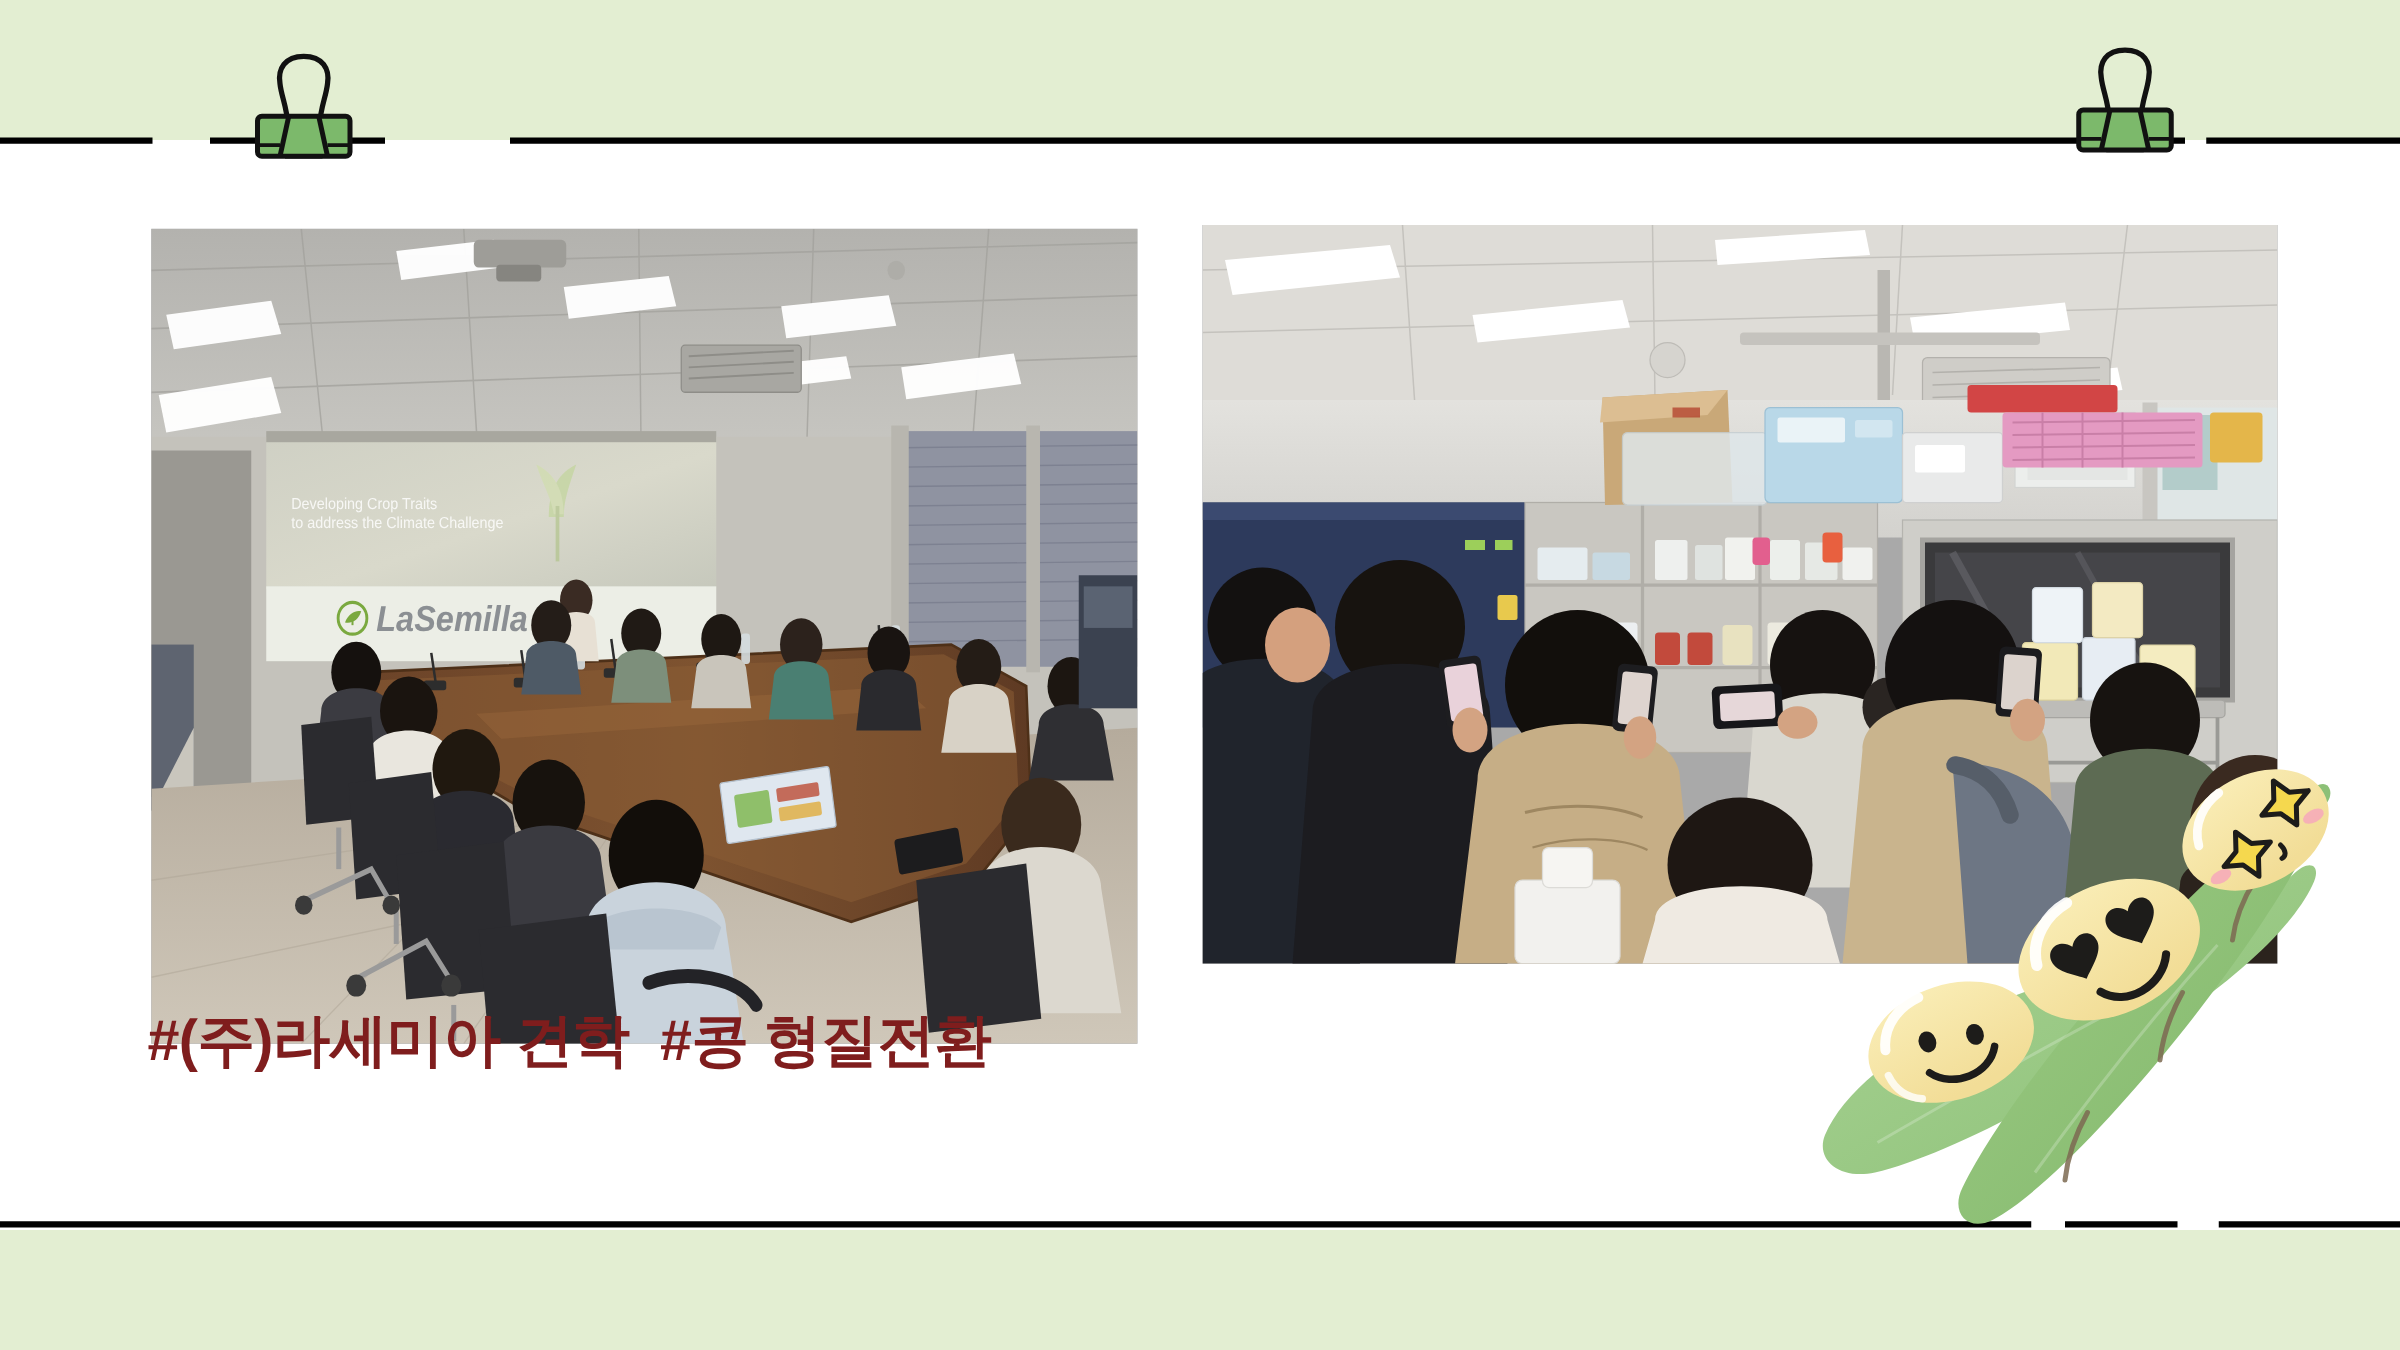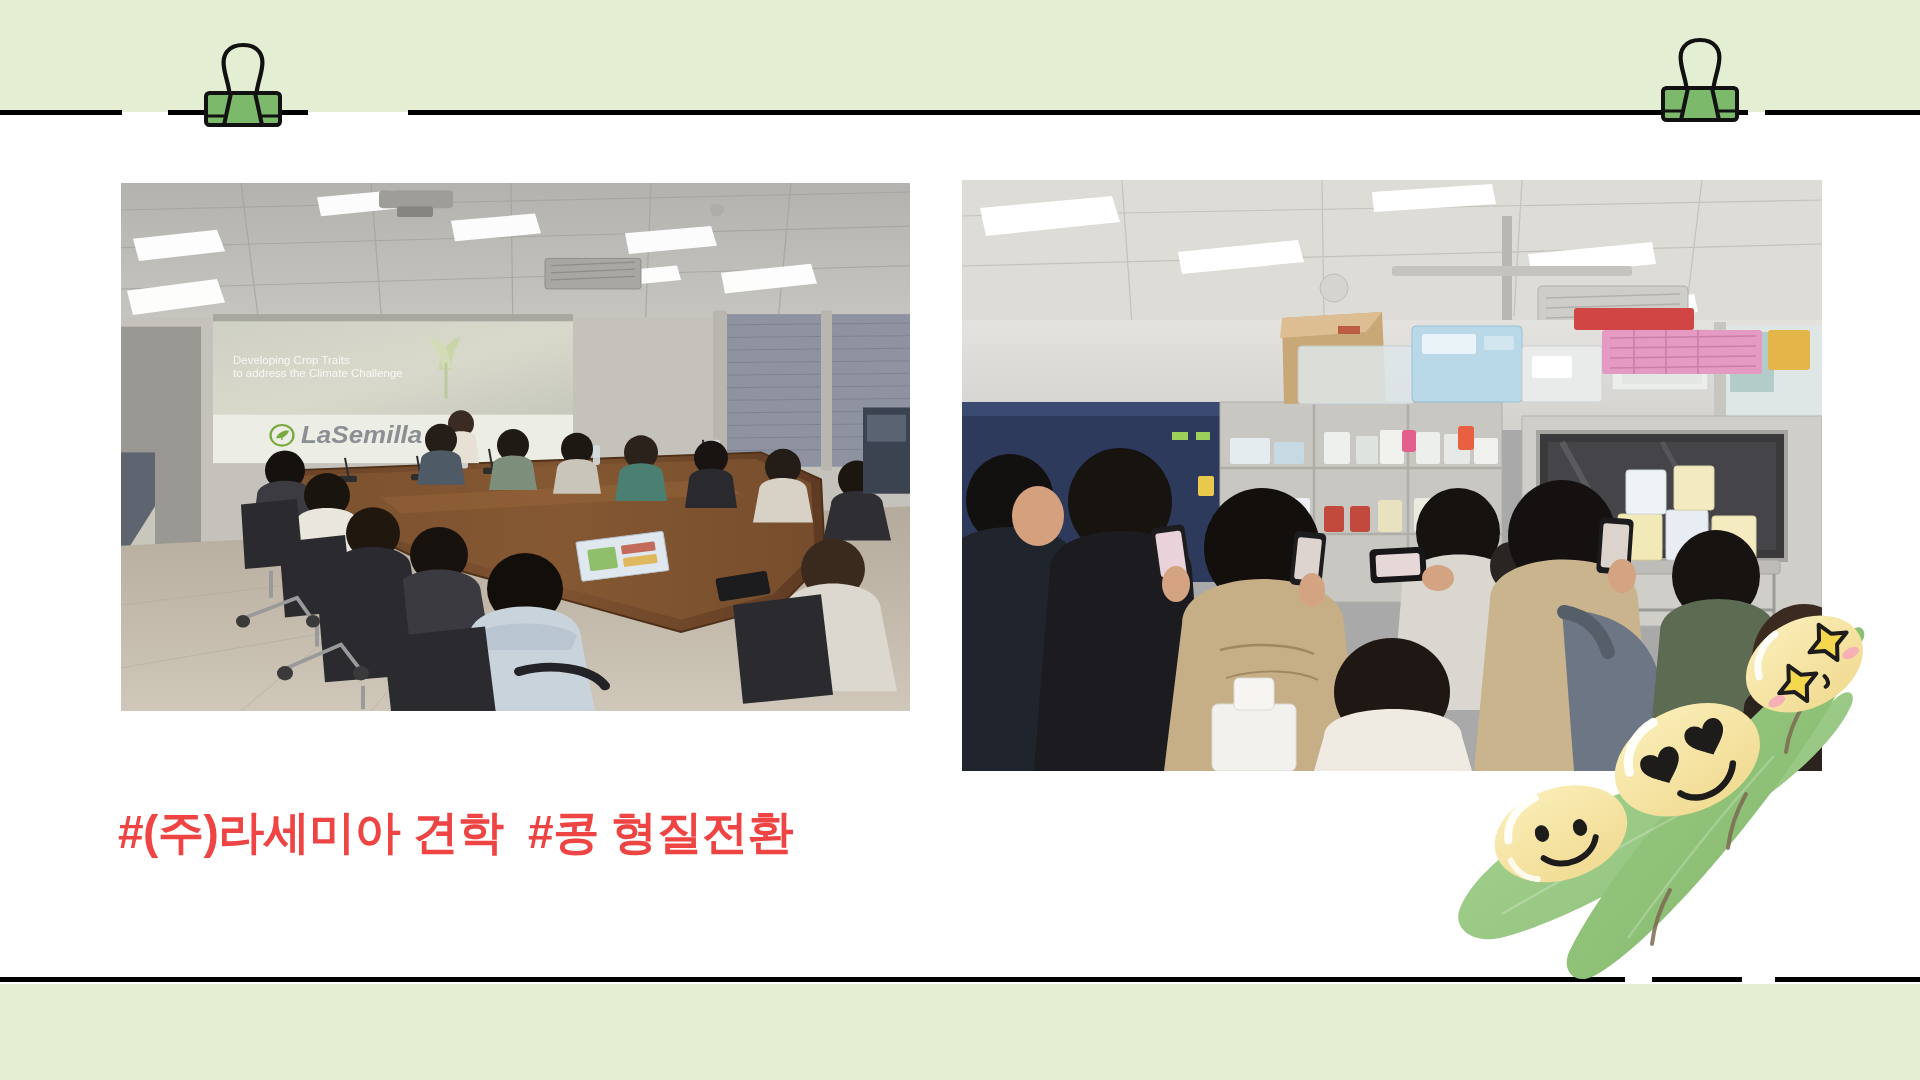--- a/index.html
+++ b/index.html
@@ -52,33 +52,33 @@
   .clip { position: absolute; }
   .clip-left  { left: 200px;  top: 37px;  }
   .clip-right { left: 1657px; top: 32px;  }
 
   
   .photo {
     position: absolute;
     overflow: hidden;
     background: #a9a9a9;
   }
-  .photo-left  { left: 121px; top: 183px; width: 789px; height: 528px; }
+  .photo-left  { left: 121px; top: 183px; width: 789px; height: 652px; }
   .photo-right { left: 962px; top: 180px; width: 860px; height: 591px; }
 
   .photo svg { display: block; width: 100%; height: 100%; }
 
   
   .caption {
     position: absolute;
     left: 118px;
     top: 806px;
     font-size: 46px;
     font-weight: bold;
-    color: #ef4444;
+    color: #7f1d1d;
     letter-spacing: -0.5px;
     white-space: pre;
     line-height: 1.15;
   }
 
   
   .pod {
     position: absolute;
     left: 1448px;
     top: 608px;

